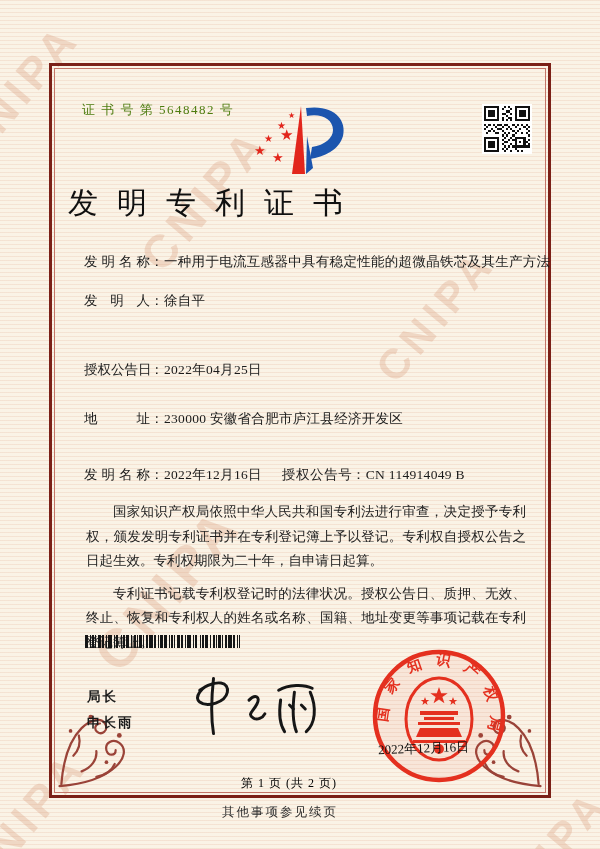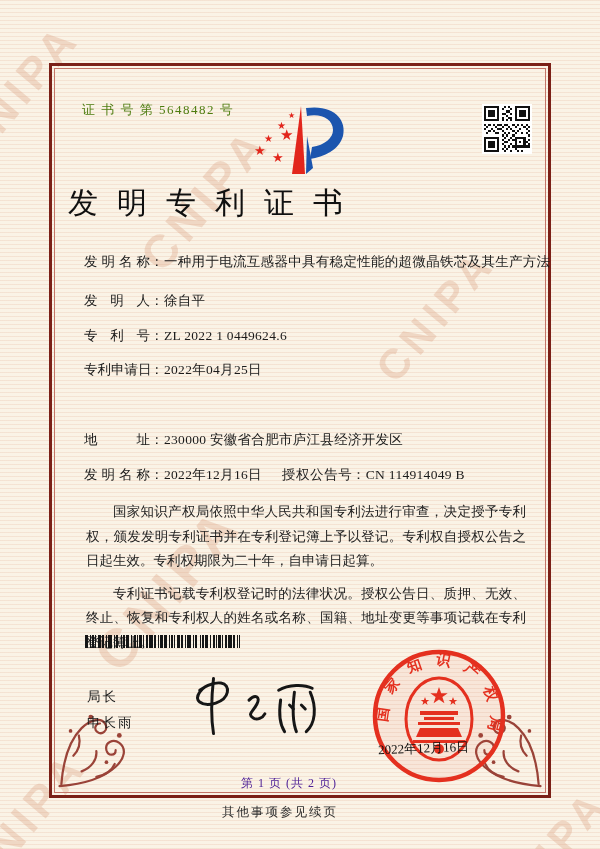--- a/index.html
+++ b/index.html
@@ -33,25 +33,25 @@
   
   .row{position:absolute;left:84px;font-size:13.5px;white-space:nowrap;color:#1b1b1b;}
   .lbl{display:inline-block;width:66px;text-align:justify;text-align-last:justify;vertical-align:top;}
   .colon{display:inline-block;width:14px;}
   .val{letter-spacing:.3px;}
   .pair2{margin-left:20px;}
   
   .paras{position:absolute;left:78px;top:492px;width:456px;font-size:13.5px;line-height:24.6px;
          text-align:justify;color:#222;}
   .paras p{margin:8px;text-indent:2em;}
-  .signer{position:absolute;left:87px;top:688px;font-size:13.5px;font-weight:normal;color:#1a1a1a;}
+  .signer{position:absolute;left:87px;top:688px;font-size:13.5px;font-weight:bold;color:#1a1a1a;}
   .signer div{margin-bottom:8px;letter-spacing:2px;}
   .signature{position:absolute;left:178px;top:672px;width:148px;height:68px;}
   .seal{position:absolute;left:371px;top:648px;width:136px;height:136px;}
-  .page-no{position:absolute;left:49px;top:775px;width:480px;text-align:center;font-size:12px;letter-spacing:1px;color:#4c1d95;}
+  .page-no{position:absolute;left:49px;top:775px;width:480px;text-align:center;font-size:12px;letter-spacing:1px;color:#000000;}
   .footer-note{position:absolute;left:0;top:804px;width:560px;text-align:center;font-size:12.5px;letter-spacing:2px;color:#2b2b2b;}
 </style>
 </head>
 <body>
 
 <div class="page">
 
   <span class="wm" style="left:-35px;top:130px;font-size:44px;">CNIPA</span>
   <span class="wm" style="left:150px;top:237px;font-size:46px;">CNIPA</span>
   <span class="wm" style="left:385px;top:352px;font-size:42px;">CNIPA</span>
@@ -133,27 +133,24 @@
     </svg>
 
     <div class="title">发明专利证书</div>
 
     <div class="row" style="top:253px">
       <span class="lbl">发明名称</span><span class="colon">：</span><span class="val">一种用于电流互感器中具有稳定性能的超微晶铁芯及其生产方法</span>
     </div>
     <div class="row" style="top:292px">
       <span class="lbl">发明人</span><span class="colon">：</span><span class="val">徐自平</span>
     </div>
-    <div class="row" style="top:327px">
-      <span class="lbl">专利号</span><span class="colon">：</span><span class="val">ZL 2022 1 0449624.6</span>
-    </div>
     <div class="row" style="top:361px">
-      <span class="lbl">专利申请日</span><span class="colon">：</span><span class="val">2022年04月25日</span>
-    </div>
-    <div class="row" style="top:431px">
+      <span class="lbl">授权公告日</span><span class="colon">：</span><span class="val">2022年04月25日</span>
+    </div>
+    <div class="row" style="top:410px">
       <span class="lbl">地址</span><span class="colon">：</span><span class="val">230000 安徽省合肥市庐江县经济开发区</span>
     </div>
     <div class="row" style="top:466px">
       <span class="lbl">发明名称</span><span class="colon">：</span><span class="val">2022年12月16日</span><span class="pair2"><span class="lbl" style="width:70px">授权公告号</span><span class="colon">：</span><span class="val">CN 114914049 B</span></span>
     </div>
 
     <div class="paras">
       <p>国家知识产权局依照中华人民共和国专利法进行审查，决定授予专利权，颁发发明专利证书并在专利登记簿上予以登记。专利权自授权公告之日起生效。专利权期限为二十年，自申请日起算。</p>
       <p>专利证书记载专利权登记时的法律状况。授权公告日、质押、无效、终止、恢复和专利权人的姓名或名称、国籍、地址变更等事项记载在专利登记簿上。</p>
     </div>

